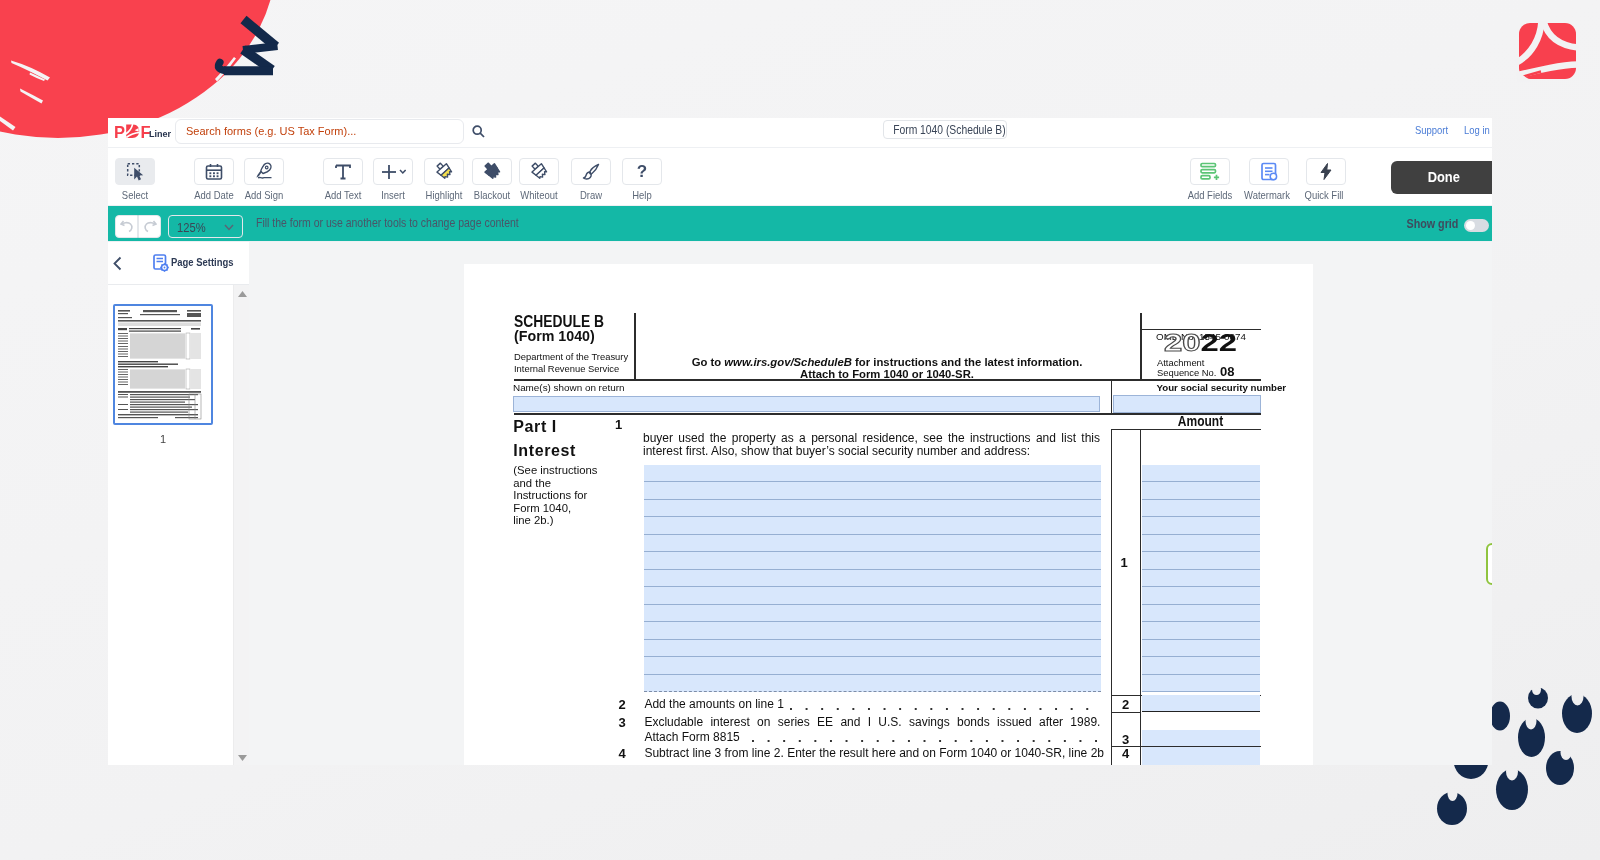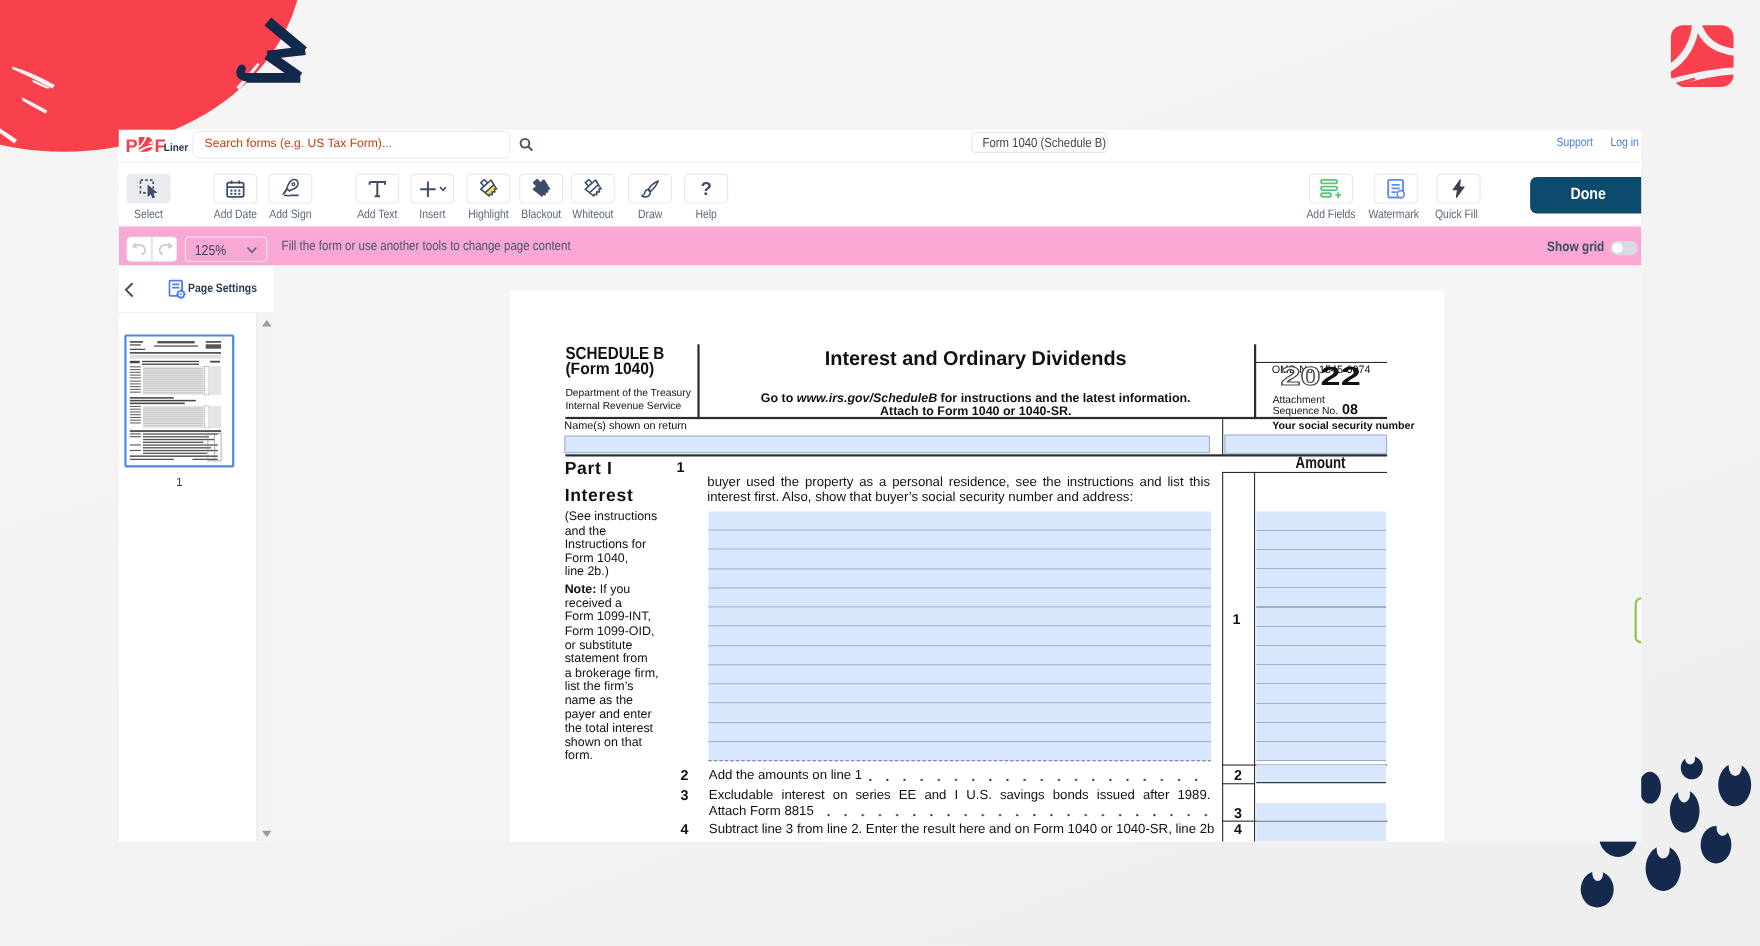--- a/index.html
+++ b/index.html
@@ -16,23 +16,23 @@
 #search .ph { position:absolute; left:10px; top:5px; font-size:11px; color:#c2410c; }
 #smag { position:absolute; left:364px; top:7px; }
 #pill { position:absolute; left:775px; top:2px; width:124px; height:19px; border:1px solid #e2e5e9; border-radius:4px; text-align:center; line-height:18px; font-size:12px; color:#3a4557; white-space:nowrap; }
 #pill span, #done span { display:inline-block; transform:scaleX(0.86); }
 .toplink { position:absolute; top:5.5px; font-size:11px; color:#4a7cd6; white-space:nowrap; transform:scaleX(0.86); transform-origin:left center; }
 
 #row2 { position:absolute; left:0; top:30px; width:1384px; height:58px; background:#fff; border-bottom:1px solid #eef0f3; }
 .tbtn { position:absolute; top:10px; width:40px; height:27px; border:1px solid #e4e7eb; border-radius:4px; background:#fff; display:flex; align-items:center; justify-content:center; }
 .tbtn.sel { background:#e9ebee; border-color:#e9ebee; }
 .tlabel { position:absolute; top:40.5px; font-size:11px; color:#5e6979; text-align:center; transform:scaleX(0.86); }
-#done { position:absolute; left:1283px; top:13px; width:106px; height:33px; background:#0c4a6e; border-radius:6px; color:#fff; font-size:15px; font-weight:bold; text-align:center; line-height:32px; }
-
-#row3 { position:absolute; left:0; top:88px; width:1384px; height:36px; background:#f9a8d4; border-bottom:1px solid #eef0f3; }
+#done { position:absolute; left:1283px; top:13px; width:106px; height:33px; background:#404040; border-radius:6px; color:#fff; font-size:15px; font-weight:bold; text-align:center; line-height:32px; }
+
+#row3 { position:absolute; left:0; top:88px; width:1384px; height:36px; background:#14b8a6; border-bottom:1px solid #eef0f3; }
 .ubtn { position:absolute; top:9px; width:23px; height:23px; border:1px solid #e4e7eb; background:#fff; display:flex; align-items:center; justify-content:center; }
 #zoomdd { position:absolute; left:60px; top:9px; width:75px; height:23px; border:1px solid #e4e7eb; border-radius:4px; }
 #zoomdd .z { position:absolute; left:8px; top:3.5px; font-size:13px; color:#3c4556; transform:scaleX(0.86); transform-origin:left center; }
 #hint { position:absolute; left:148px; top:10px; font-size:12.2px; color:#4a5568; transform:scaleX(0.86); transform-origin:left center; white-space:nowrap; }
 #showgrid { position:absolute; right:34px; top:10.5px; font-size:12.5px; font-weight:bold; color:#3f4b5e; transform:scaleX(0.86); transform-origin:right center; white-space:nowrap; }
 #toggle { position:absolute; right:3px; top:13px; width:25px; height:13px; background:#d8dce2; border-radius:7px; }
 #toggle .knob { position:absolute; left:2px; top:2px; width:9px; height:9px; border-radius:50%; background:#fff; }
 
 #sidebar { position:absolute; left:0; top:124px; width:141px; height:523px; background:#fff; }
 #pshead { position:absolute; left:0; top:0; width:141px; height:43px; border-bottom:1px solid #e9ebee; }
@@ -432,21 +432,20 @@
   </div>
 
   <div id="canvas">
     <div id="page">
 
       <div class="t" style="left:50px;top:48.5px;font-size:16px;font-weight:bold;transform:scaleX(0.865);transform-origin:left top;">SCHEDULE B</div>
       <div class="t" style="left:50px;top:63.4px;font-size:15px;font-weight:bold;transform:scaleX(0.95);transform-origin:left top;">(Form 1040)</div>
       <div class="t" style="left:50px;top:87px;font-size:9.4px;">Department of the Treasury</div>
       <div class="t" style="left:50px;top:99px;font-size:9.4px;">Internal Revenue Service</div>
       <div class="vline" style="left:170px;top:49px;width:1.5px;height:68px;"></div>
-      <div class="t" style="left:170px;top:51.6px;width:506px;text-align:center;font-size:18.1px;font-weight:bold;">Interest and Ordinary Dividends</div>
       <div class="t" style="left:170px;top:91.5px;width:506px;text-align:center;font-size:11.3px;font-weight:bold;">Go to <i>www.irs.gov/ScheduleB</i> for instructions and the latest information.</div>
       <div class="t" style="left:170px;top:103.6px;width:506px;text-align:center;font-size:11.3px;font-weight:bold;">Attach to Form 1040 or 1040-SR.</div>
       <div class="vline" style="left:676px;top:49px;width:1.5px;height:68px;"></div>
       <div class="t" style="left:677px;top:50px;width:120px;text-align:center;font-size:9.8px;margin-top:17px;">OMB No. 1545-0074</div>
       <div class="hline" style="left:676px;top:65px;width:121px;height:1px;"></div>
       <div class="t" style="left:700px;top:64.7px;font-size:23.8px;font-weight:bold;transform:scaleX(1.38);transform-origin:left top;"><span style="color:#fff;-webkit-text-stroke:1px #4a4a4a;">20</span><span>22</span></div>
       <div class="t" style="left:693px;top:93px;font-size:9.4px;">Attachment</div>
       <div class="t" style="left:693px;top:102.8px;font-size:9.4px;">Sequence No.</div>
       <div class="t" style="left:756px;top:99.8px;font-size:13px;font-weight:bold;">08</div>
       <div class="hline" style="left:50px;top:115.2px;width:747px;height:1.8px;"></div>
@@ -459,21 +458,20 @@
       <div class="hline" style="left:50px;top:149px;width:747px;height:1.7px;"></div>
 
       <div class="t" style="left:49.3px;top:153.5px;font-size:16px;font-weight:bold;letter-spacing:0.6px;">Part&nbsp;I</div>
       <div class="t" style="left:49.3px;top:177.7px;font-size:16px;font-weight:bold;letter-spacing:0.6px;">Interest</div>
       <div class="t" style="left:151px;top:153.1px;font-size:13px;font-weight:bold;">1</div>
       <div style="position:absolute;left:179px;top:168.2px;width:457px;font-size:12px;line-height:13.2px;text-align:justify;text-align-last:justify;color:#111;">buyer used the property as a personal residence, see the instructions and list this</div>
       <div style="position:absolute;left:179px;top:181.4px;width:457px;font-size:12px;line-height:13.2px;color:#111;">interest first. Also, show that buyer’s social security number and address:</div>
       <div class="t" style="left:676px;top:148.4px;width:121px;text-align:center;font-size:15px;font-weight:bold;transform:scaleX(0.8);">Amount</div>
 
       <div style="position:absolute;left:49.3px;top:200px;font-size:11.3px;line-height:12.58px;color:#111;">(See instructions<br>and the<br>Instructions for<br>Form 1040,<br>line 2b.)</div>
-      <div style="position:absolute;left:49.3px;top:266.3px;font-size:11.3px;line-height:12.58px;color:#111;"><b>Note:</b> If you<br>received a<br>Form 1099-INT,<br>Form 1099-OID,<br>or substitute<br>statement from<br>a brokerage firm,<br>list the firm’s<br>name as the<br>payer and enter<br>the total interest<br>shown on that<br>form.</div>
 
       <div class="hline" style="left:646.5px;top:165.2px;width:150.5px;height:1.2px;"></div>
       <div class="vline" style="left:646.5px;top:165.2px;width:1.2px;height:356px;"></div>
       <div class="vline" style="left:676.3px;top:165.2px;width:1.2px;height:356px;"></div>
       <div class="t" style="left:645px;top:291px;width:30px;text-align:center;font-size:13px;font-weight:bold;">1</div>
 
       <div class="bl" style="left:180px;top:200.7px;width:457px;height:227.1px;background:repeating-linear-gradient(to bottom,#d8e7fc 0px,#d8e7fc 16.47px,#96afd2 16.47px,#96afd2 17.47px);border-bottom:1px dashed #7d8da8;"></div>
       <div class="bl" style="left:678.3px;top:200.7px;width:118.2px;height:227.1px;background:repeating-linear-gradient(to bottom,#d8e7fc 0px,#d8e7fc 16.47px,#96afd2 16.47px,#96afd2 17.47px);"></div>
 
       <div class="hline" style="left:646.5px;top:431px;width:150.5px;height:1.2px;"></div>

